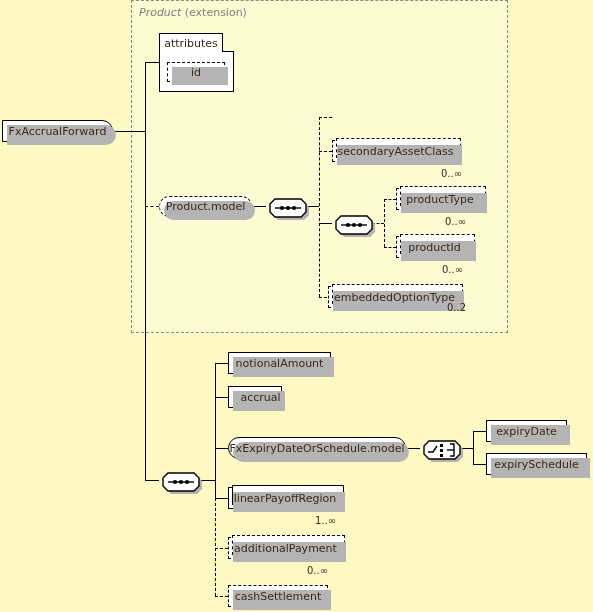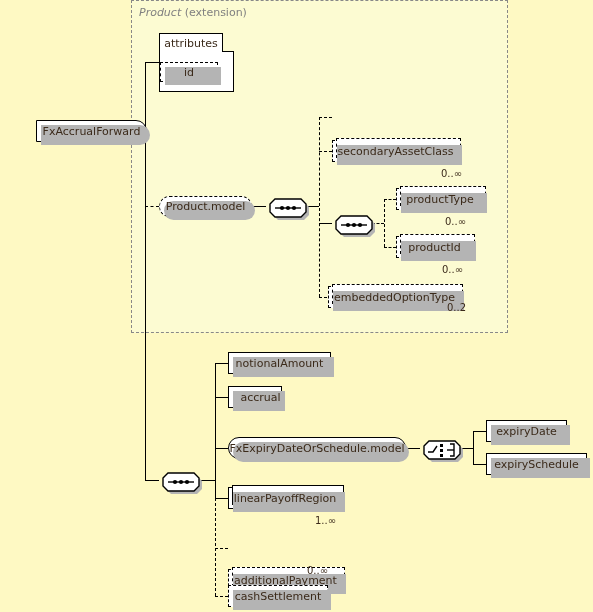--- a/index.html
+++ b/index.html
@@ -87,21 +87,20 @@
     background:#ffffff;
     border:1px solid #000000;
     border-radius:0 11px 11px 0;
     font-size:11px;
     color:#3b2a1a;
     display:flex;
     align-items:center;
     justify-content:center;
     white-space:nowrap;
     z-index:6;
-    margin-left:34px;
   }
   .root-node.shadow::after{border-radius:0 11px 11px 0;}
 
   
   .attr-box{
     position:absolute;
     box-sizing:border-box;
     background:#ffffff;
     border:1px solid #000000;
     z-index:5;
@@ -168,21 +167,21 @@
   <div class="ln ln-h-solid" style="left:145px;top:480px;width:14px;"></div>
 
   <div class="root-node shadow" style="left:2px;top:120px;width:111px;height:22px;">
     <span class="lbl">FxAccrualForward</span>
   </div>
 
   <div class="attr-box" style="left:159px;top:51px;width:75px;height:41px;"></div>
   <div class="attr-tab" style="left:159px;top:33px;width:64px;height:19px;">
     <span class="lbl">attributes</span>
   </div>
-  <div class="node dashed shadow" style="left:160px;top:62px;width:58px;height:20px;">
+  <div class="node dashed shadow" style="left:167px;top:62px;width:58px;height:20px;">
     <span class="lbl">id</span>
   </div>
 
   <div class="node dashed stadium shadow" style="left:159px;top:196px;width:93px;height:21px;">
     <span class="lbl">Product.model</span>
   </div>
 
   <div class="ln ln-h-solid" style="left:252px;top:206px;width:14px;"></div>
 
   <div class="compositor" style="left:266px;top:195px;">
@@ -305,21 +304,21 @@
 
   <div class="node solid shadow repeat" style="left:228px;top:487px;width:114px;height:22px;">
     <span class="lbl">linearPayoffRegion</span>
   </div>
 
   <div class="node solid shadow" style="left:486px;top:453px;width:101px;height:22px;">
     <span class="lbl">expirySchedule</span>
   </div>
   <div class="card" style="left:315px;top:515px;">1..∞</div>
 
-  <div class="node dashed shadow repeat" style="left:228px;top:537px;width:115px;height:22px;margin-top:32px;">
+  <div class="node dashed shadow repeat" style="left:228px;top:537px;width:115px;height:22px;">
     <span class="lbl">additionalPayment</span>
   </div>
   <div class="card" style="left:307px;top:565px;">0..∞</div>
 
   <div class="node dashed shadow" style="left:228px;top:585px;width:100px;height:22px;">
     <span class="lbl">cashSettlement</span>
   </div>
 
 </div>
 

